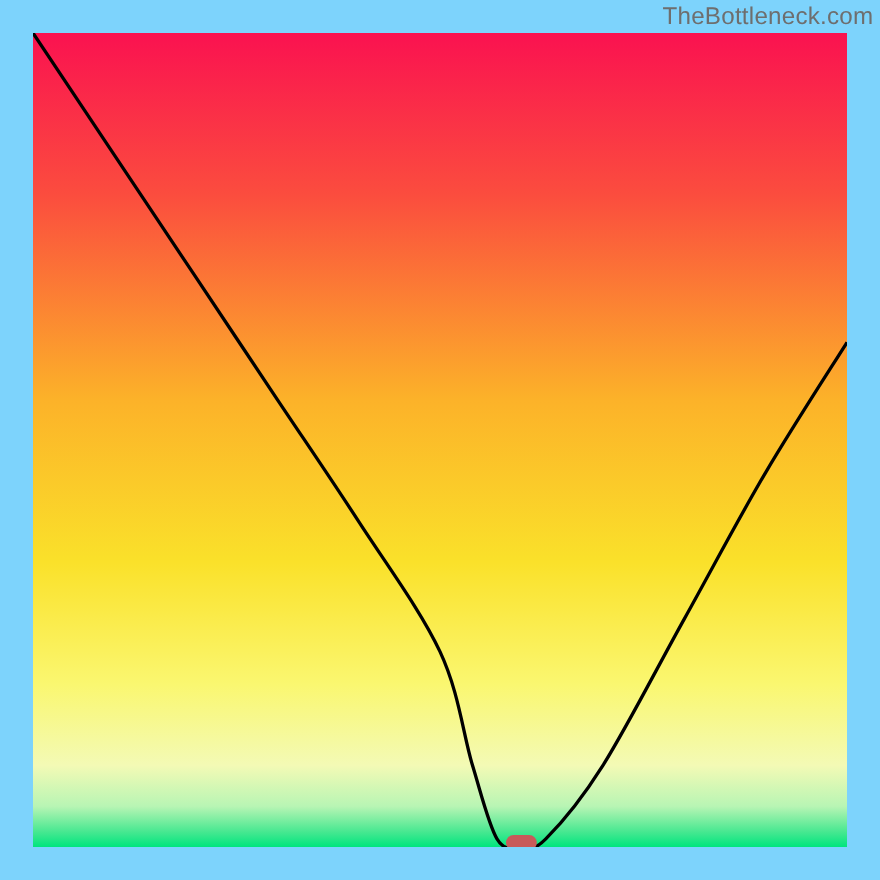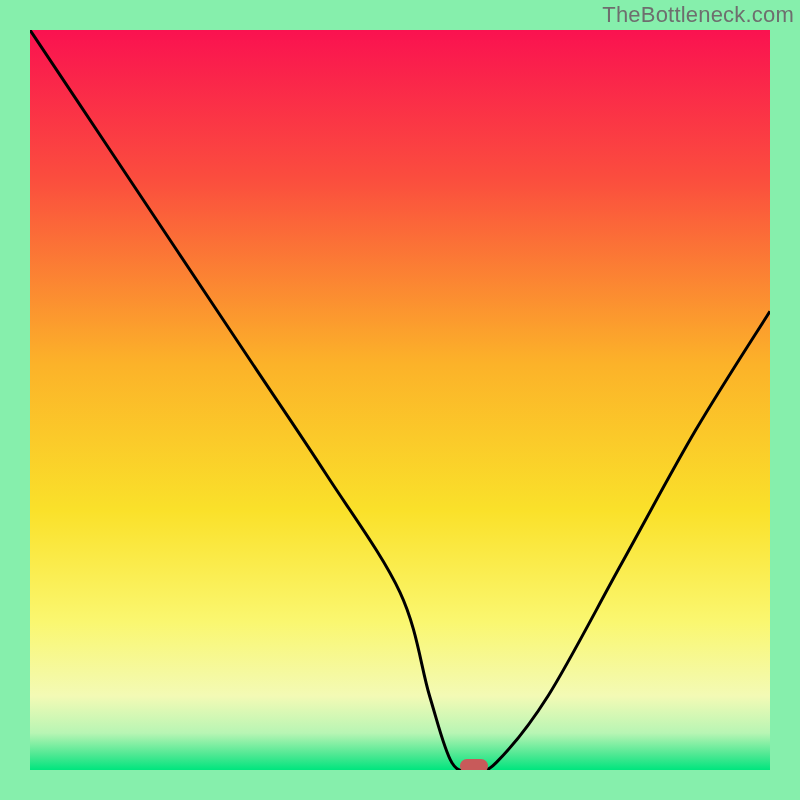--- a/index.html
+++ b/index.html
@@ -7,21 +7,21 @@
     padding: 0;
     width: 800px;
     height: 800px;
     background: #000;
     font-family: Arial, Helvetica, sans-serif;
   }
   .frame {
     position: relative;
     width: 800px;
     height: 800px;
-    background: #86efac;
+    background: #7dd3fc;
   }
   .watermark {
     position: absolute;
     top: 2px;
     right: 6px;
     color: #6e6e6e;
     font-size: 22px;
     font-weight: 500;
     letter-spacing: 0.2px;
     z-index: 4;

